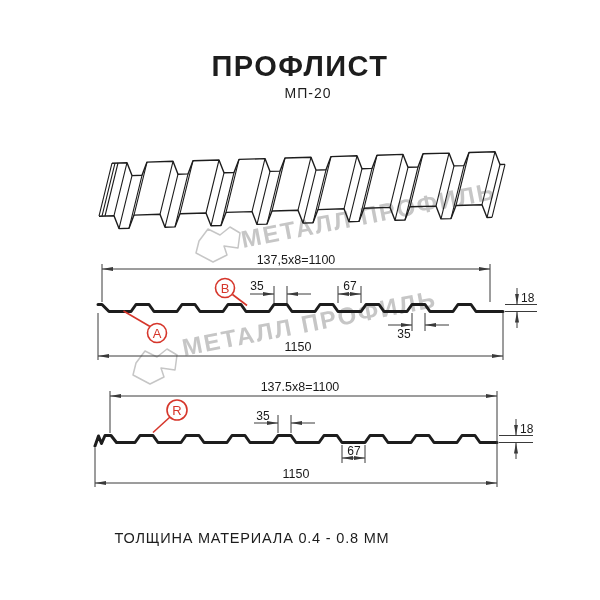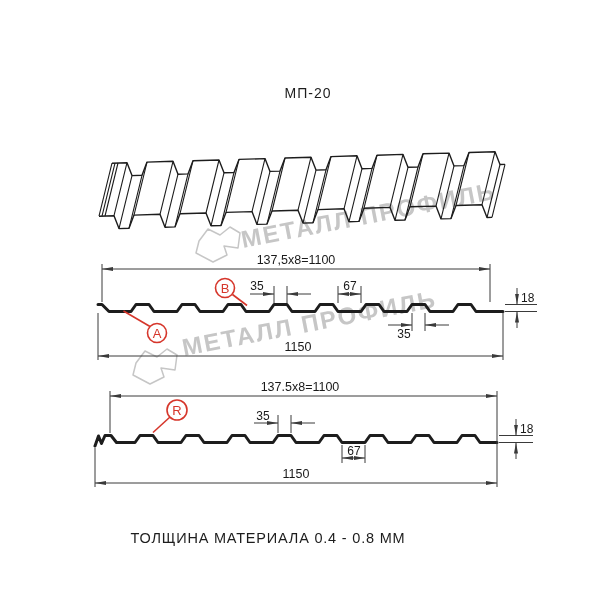--- a/index.html
+++ b/index.html
@@ -3,39 +3,40 @@
 <meta charset="utf-8">
 <style>
   html,body{margin:0;padding:0;background:#fff;}
   .stage{position:relative;width:600px;height:600px;background:#fff;overflow:hidden;
          font-family:"Liberation Sans",sans-serif;color:#1d1d1d;}
   .title{position:absolute;top:50px;left:0;width:600px;text-align:center;
          font-size:29px;font-weight:bold;letter-spacing:1.5px;color:var(--ink);}
   .subtitle{position:absolute;top:85px;left:8px;width:600px;text-align:center;
          font-size:14px;letter-spacing:1px;color:var(--ink);}
   .footnote{position:absolute;top:530px;left:0;width:504px;text-align:center;
-         font-size:14.5px;letter-spacing:0.8px;color:var(--ink);padding-left:16px;}
+         font-size:14.5px;letter-spacing:0.8px;color:var(--ink);}
   svg{position:absolute;left:0;top:0;}
   .thick{fill:none;stroke:var(--ink);stroke-width:3;stroke-linejoin:round;stroke-linecap:round;}
   .mid{fill:none;stroke:var(--ink);stroke-width:1.4;stroke-linejoin:round;}
   .conn{fill:none;stroke:var(--ink);stroke-width:1.1;}
   .thin{fill:none;stroke:#3a3a3a;stroke-width:1;}
   .red{fill:none;stroke:var(--accent);stroke-width:1.6;}
   .dimtext{font-size:12px;fill:#1a1a1a;}
   .modtext{font-size:12.5px;fill:#1a1a1a;}
   .redtext{font-size:13px;fill:var(--accent);}
   .wmtext{font-size:24px;font-weight:bold;letter-spacing:2px;fill:var(--wm);}
   .wmlogo{fill:none;stroke:var(--wm);stroke-width:1.5;stroke-linejoin:round;}
   #arrp{fill:#3a3a3a;}
 </style>
 </head>
 <body>
 
 <div class="stage">
 
+  <div class="title">ПРОФЛИСТ</div>
   <div class="subtitle">МП-20</div>
 
   <svg width="600" height="600" viewBox="0 0 600 600">
     <defs>
       <marker id="arr" markerWidth="12" markerHeight="5" refX="11" refY="2" orient="auto-start-reverse" markerUnits="userSpaceOnUse">
         <path id="arrp" d="M0 0 L11 2 L0 4 Z"></path>
       </marker>
     </defs>
 
     <g>

